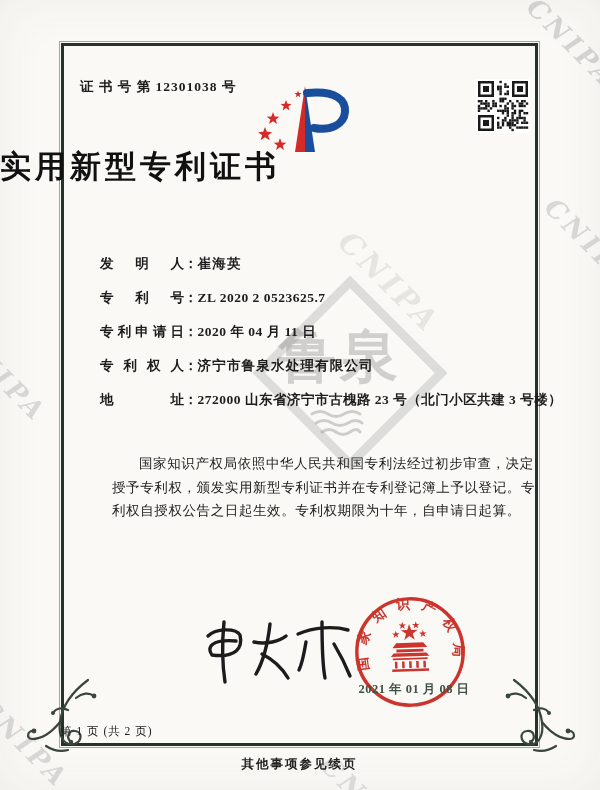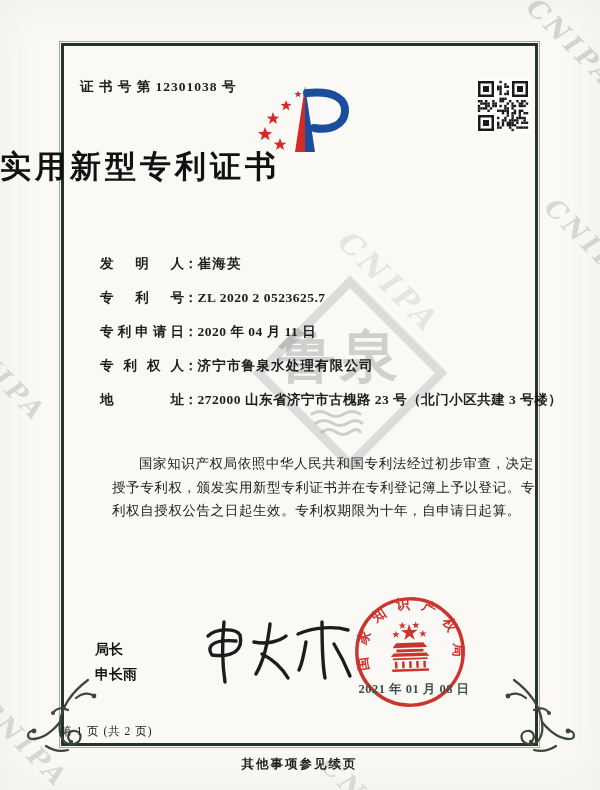--- a/index.html
+++ b/index.html
@@ -323,24 +323,20 @@
     <span class="flabel">专利权人</span><span>：</span><span class="fval">济宁市鲁泉水处理有限公司</span>
   </div>
   <div class="frow" style="top:391px">
     <span class="flabel">地址</span><span>：</span><span class="fval fval-num">272000  山东省济宁市古槐路 23 号（北门小区共建 3 号楼）</span>
   </div>
 
   <div class="body-text">
     <p>国家知识产权局依照中华人民共和国专利法经过初步审查，决定授予专利权，颁发实用新型专利证书并在专利登记簿上予以登记。专利权自授权公告之日起生效。专利权期限为十年，自申请日起算。</p>
   </div>
 
-  <div class="signoff">
-    <div>局长</div>
-    <div>申长雨</div>
-  </div>
 
   <svg class="signature" width="170" height="88" viewBox="0 0 170 88">
     <title>申长雨</title>
     <g fill="none" stroke="#1c1c1c" stroke-width="3.4" stroke-linecap="round" stroke-linejoin="round">
 
       <path d="M32,12 C30,32 30,52 33,72"></path>
       <path d="M16,26 C24,18 44,18 48,25 C51,38 44,48 20,45 C14,37 20,29 44,31"></path>
 
       <path d="M78,14 C76,32 72,50 64,64"></path>
       <path d="M62,32 C74,35 88,31 94,26"></path>

